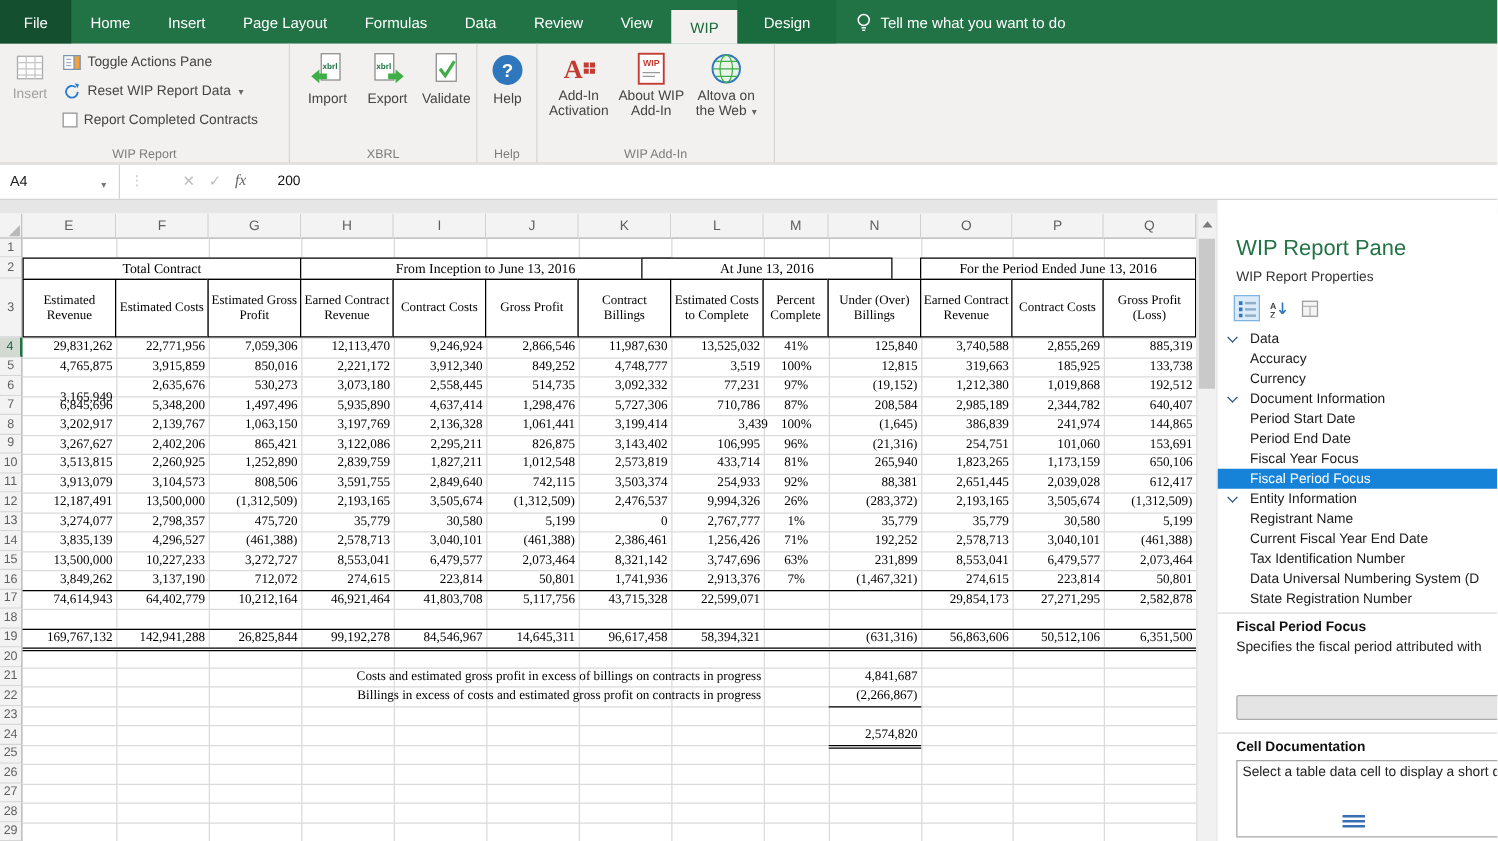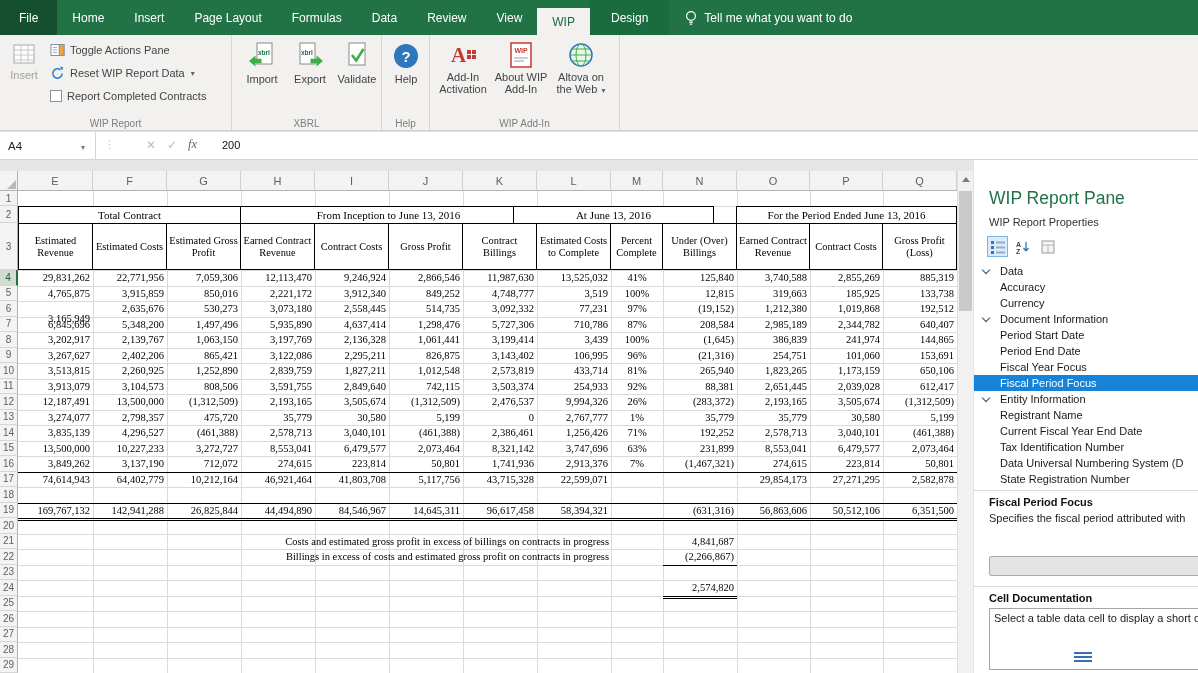--- a/index.html
+++ b/index.html
@@ -378,21 +378,21 @@
     <div class="dcell" style="left: 737px; top: 145.5px; width: 73px; height: 15.5px; line-height: 15.5px;">2,985,189</div>
     <div class="dcell" style="left: 810px; top: 145.5px; width: 73px; height: 15.5px; line-height: 15.5px;">2,344,782</div>
     <div class="dcell" style="left: 883px; top: 145.5px; width: 74px; height: 15.5px; line-height: 15.5px;">640,407</div>
     <div class="dcell" style="left: 18px; top: 161px; width: 75px; height: 15.5px; line-height: 15.5px;">3,202,917</div>
     <div class="dcell" style="left: 93px; top: 161px; width: 74px; height: 15.5px; line-height: 15.5px;">2,139,767</div>
     <div class="dcell" style="left: 167px; top: 161px; width: 74px; height: 15.5px; line-height: 15.5px;">1,063,150</div>
     <div class="dcell" style="left: 241px; top: 161px; width: 74px; height: 15.5px; line-height: 15.5px;">3,197,769</div>
     <div class="dcell" style="left: 315px; top: 161px; width: 74px; height: 15.5px; line-height: 15.5px;">2,136,328</div>
     <div class="dcell" style="left: 389px; top: 161px; width: 74px; height: 15.5px; line-height: 15.5px;">1,061,441</div>
     <div class="dcell" style="left: 463px; top: 161px; width: 74px; height: 15.5px; line-height: 15.5px;">3,199,414</div>
-    <div class="dcell" style="left: 537px; top: 161px; width: 74px; height: 15.5px; line-height: 15.5px;">3,439</div>
+    <div class="dcell" style="left: 567px; top: 161px; width: 74px; height: 15.5px; line-height: 15.5px; text-align: center;">3,439</div>
     <div class="dcell center" style="left: 611px; top: 161px; width: 52px; height: 15.5px; line-height: 15.5px;">100%</div>
     <div class="dcell" style="left: 663px; top: 161px; width: 74px; height: 15.5px; line-height: 15.5px;">(1,645)</div>
     <div class="dcell" style="left: 737px; top: 161px; width: 73px; height: 15.5px; line-height: 15.5px;">386,839</div>
     <div class="dcell" style="left: 810px; top: 161px; width: 73px; height: 15.5px; line-height: 15.5px;">241,974</div>
     <div class="dcell" style="left: 883px; top: 161px; width: 74px; height: 15.5px; line-height: 15.5px;">144,865</div>
     <div class="dcell" style="left: 18px; top: 176.5px; width: 75px; height: 15.5px; line-height: 15.5px;">3,267,627</div>
     <div class="dcell" style="left: 93px; top: 176.5px; width: 74px; height: 15.5px; line-height: 15.5px;">2,402,206</div>
     <div class="dcell" style="left: 167px; top: 176.5px; width: 74px; height: 15.5px; line-height: 15.5px;">865,421</div>
     <div class="dcell" style="left: 241px; top: 176.5px; width: 74px; height: 15.5px; line-height: 15.5px;">3,122,086</div>
     <div class="dcell" style="left: 315px; top: 176.5px; width: 74px; height: 15.5px; line-height: 15.5px;">2,295,211</div>
@@ -502,21 +502,21 @@
     <div class="dcell" style="left: 315px; top: 300.5px; width: 74px; height: 15.5px; line-height: 15.5px;">41,803,708</div>
     <div class="dcell" style="left: 389px; top: 300.5px; width: 74px; height: 15.5px; line-height: 15.5px;">5,117,756</div>
     <div class="dcell" style="left: 463px; top: 300.5px; width: 74px; height: 15.5px; line-height: 15.5px;">43,715,328</div>
     <div class="dcell" style="left: 537px; top: 300.5px; width: 74px; height: 15.5px; line-height: 15.5px;">22,599,071</div>
     <div class="dcell" style="left: 737px; top: 300.5px; width: 73px; height: 15.5px; line-height: 15.5px;">29,854,173</div>
     <div class="dcell" style="left: 810px; top: 300.5px; width: 73px; height: 15.5px; line-height: 15.5px;">27,271,295</div>
     <div class="dcell" style="left: 883px; top: 300.5px; width: 74px; height: 15.5px; line-height: 15.5px;">2,582,878</div>
     <div class="dcell" style="left: 18px; top: 331.5px; width: 75px; height: 15.5px; line-height: 15.5px;">169,767,132</div>
     <div class="dcell" style="left: 93px; top: 331.5px; width: 74px; height: 15.5px; line-height: 15.5px;">142,941,288</div>
     <div class="dcell" style="left: 167px; top: 331.5px; width: 74px; height: 15.5px; line-height: 15.5px;">26,825,844</div>
-    <div class="dcell" style="left: 241px; top: 331.5px; width: 74px; height: 15.5px; line-height: 15.5px;">44,494,890</div>
+    <div class="dcell" style="left: 241px; top: 331.5px; width: 74px; height: 15.5px; line-height: 15.5px;">99,192,278</div>
     <div class="dcell" style="left: 315px; top: 331.5px; width: 74px; height: 15.5px; line-height: 15.5px;">84,546,967</div>
     <div class="dcell" style="left: 389px; top: 331.5px; width: 74px; height: 15.5px; line-height: 15.5px;">14,645,311</div>
     <div class="dcell" style="left: 463px; top: 331.5px; width: 74px; height: 15.5px; line-height: 15.5px;">96,617,458</div>
     <div class="dcell" style="left: 537px; top: 331.5px; width: 74px; height: 15.5px; line-height: 15.5px;">58,394,321</div>
     <div class="dcell" style="left: 663px; top: 331.5px; width: 74px; height: 15.5px; line-height: 15.5px;">(631,316)</div>
     <div class="dcell" style="left: 737px; top: 331.5px; width: 73px; height: 15.5px; line-height: 15.5px;">56,863,606</div>
     <div class="dcell" style="left: 810px; top: 331.5px; width: 73px; height: 15.5px; line-height: 15.5px;">50,512,106</div>
     <div class="dcell" style="left: 883px; top: 331.5px; width: 74px; height: 15.5px; line-height: 15.5px;">6,351,500</div>
     <div class="dcell note" style="left: 18px; top: 362.5px; width: 593px; height: 15.5px; line-height: 15.5px;">Costs and estimated gross profit in excess of billings on contracts in progress</div>
     <div class="dcell" style="left: 663px; top: 362.5px; width: 74px; height: 15.5px; line-height: 15.5px;">4,841,687</div>

